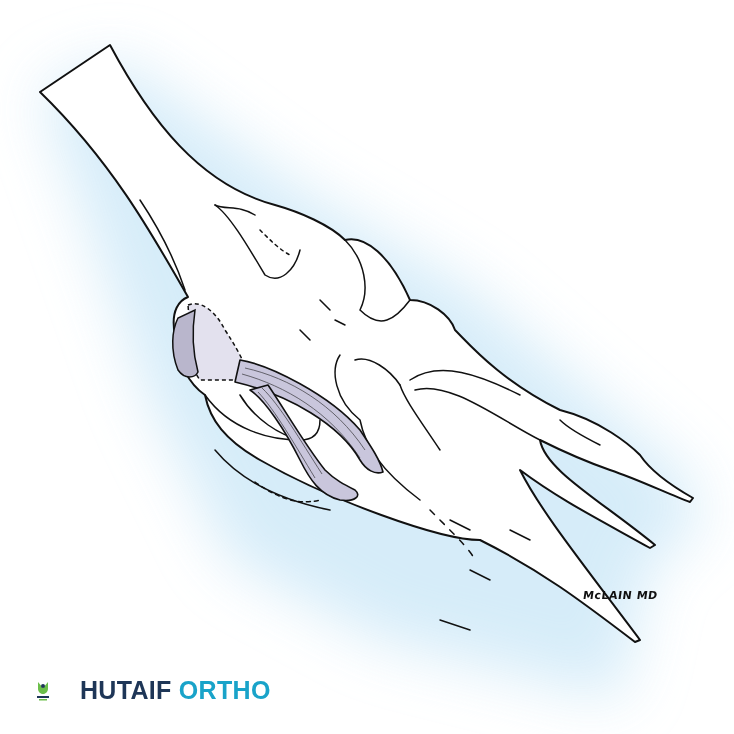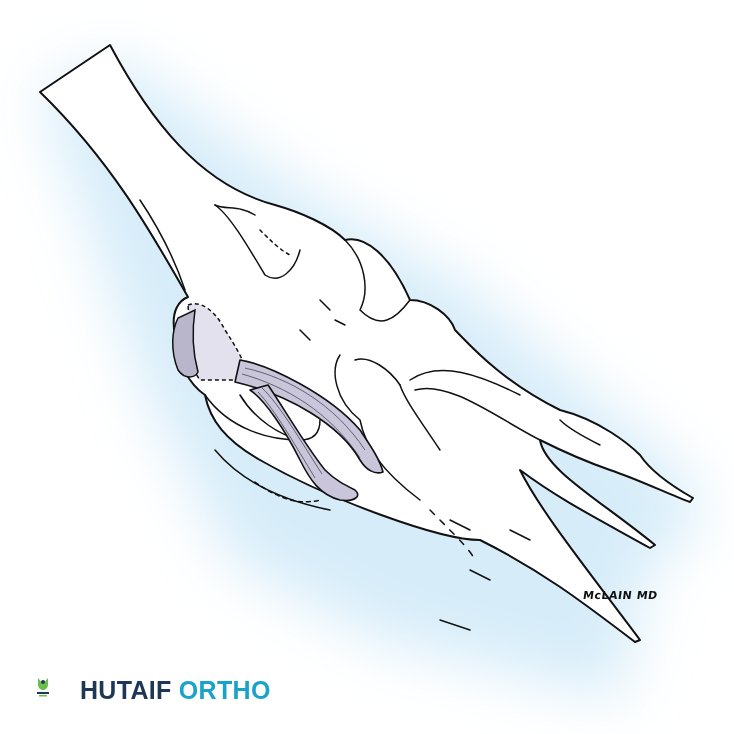--- a/index.html
+++ b/index.html
@@ -7,21 +7,21 @@
       position: relative; width: 734px; height: 734px; overflow: hidden;
       background: #ffffff;
     }
     #illustration { position: absolute; left: 0; top: 0; width: 734px; height: 734px; }
     .signature {
       position: absolute; left: 583px; top: 589px;
       font-family: "DejaVu Sans", sans-serif; font-size: 11px; font-weight: bold;
       color: #111; letter-spacing: 0.5px; transform: skewX(-8deg);
     }
     .brand {
-      position: absolute; left: 36px; top: 676px; display: flex; align-items: flex-start;
+      position: absolute; left: 36px; top: 676px; display: flex; align-items: center;
     }
     .brand-logo { width: 14px; height: 22px; margin-right: 30px; }
     .brand-text {
       font-family: "Liberation Sans", sans-serif; font-weight: bold; font-size: 25px;
       letter-spacing: 0.3px;
     }
     .brand-text .w1 { color: #1e3657; }
     .brand-text .w2 { color: #19a3c9; }
   </style>
 </head>

